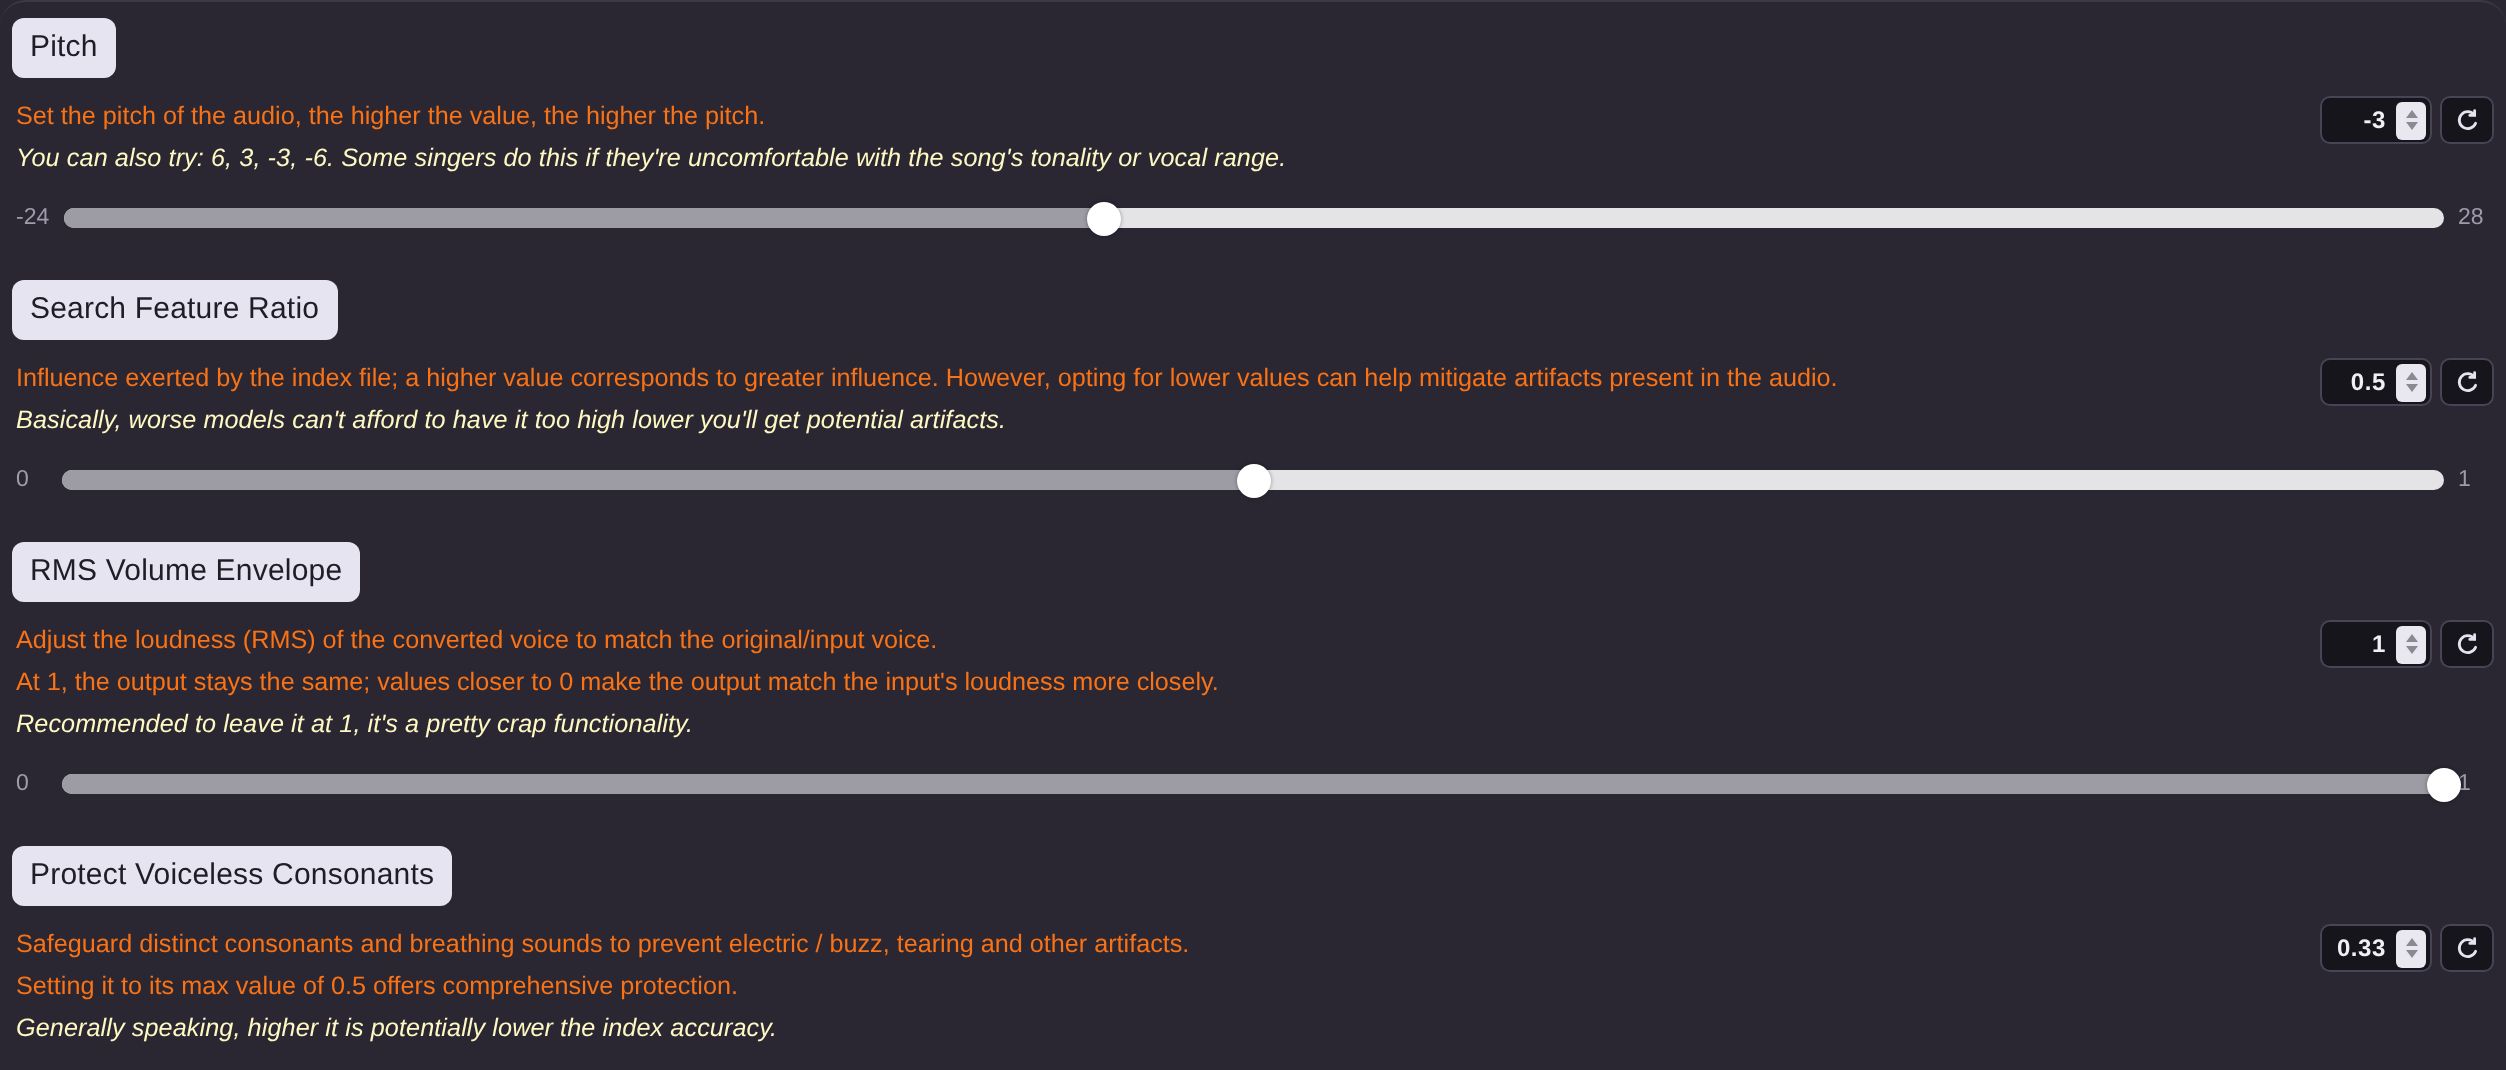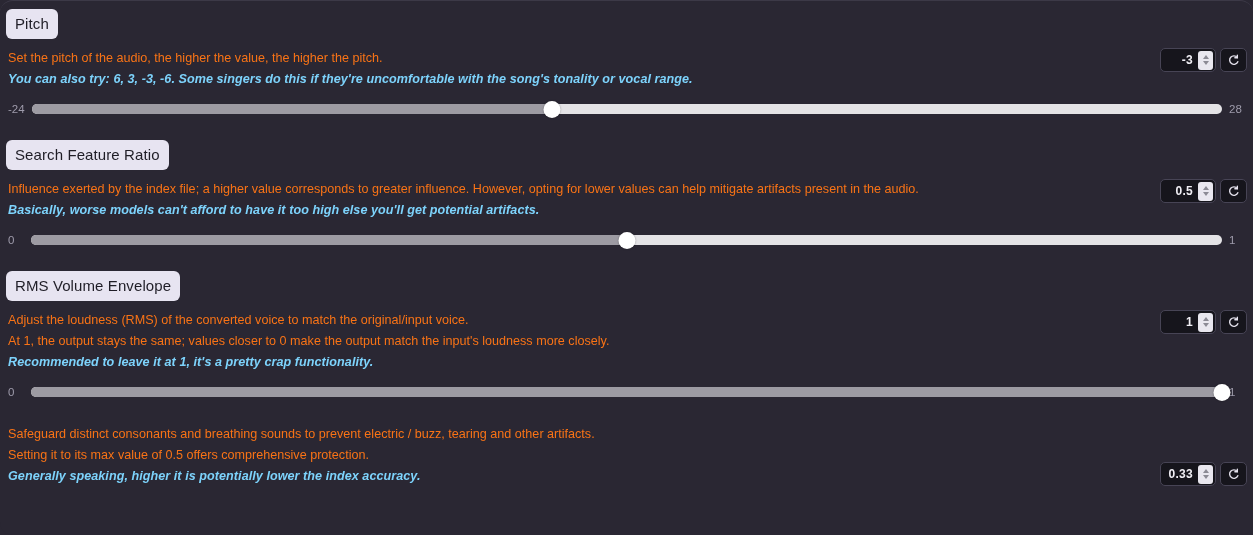--- a/index.html
+++ b/index.html
@@ -46,22 +46,22 @@
   .desc {
     color: #f97316;
     font-size: 12.6px;
     line-height: 21px;
     padding-left: 2px;
     white-space: nowrap;
   }
 
   .desc.italic {
     font-style: italic;
-    font-weight: bold;
-    color: #7dd3fc;
+    font-weight: normal;
+    color: #fef9c3;
     letter-spacing: 0.05px;
   }
 
   
   .numwrap {
     position: absolute;
     right: 6px;
     display: flex;
     align-items: center;
     gap: 4px;
@@ -213,21 +213,21 @@
       <span class="endlabel right">28</span>
     </div>
   </section>
 
   <section class="param" style="margin-top:17px;">
     <div class="param-head">
       <span class="label-pill">Search Feature Ratio</span>
     </div>
     <div class="spacer-sm"></div>
     <div class="desc">Influence exerted by the index file; a higher value corresponds to greater influence. However, opting for lower values can help mitigate artifacts present in the audio.</div>
-    <div class="desc italic">Basically, worse models can't afford to have it too high else you'll get potential artifacts.</div>
+    <div class="desc italic">Basically, worse models can't afford to have it too high lower you'll get potential artifacts.</div>
 
     <div class="numwrap" style="top:47px;">
       <div class="numbox">
         <span class="numval">0.5</span>
         <span class="spinner">
           <i class="ar up"></i>
             <i class="ar dn"></i>
         </span>
       </div>
       <div class="resetbtn">
@@ -285,20 +285,23 @@
       <div class="track">
         <div class="track-bg"></div>
         <div class="track-fill" style="width: 100%;"></div>
         <div class="thumb" style="left: 100%;"></div>
       </div>
       <span class="endlabel right">1</span>
     </div>
   </section>
 
   <section class="param" style="margin-top:17px;">
+    <div class="param-head">
+      <span class="label-pill">Protect Voiceless Consonants</span>
+    </div>
     <div class="spacer-sm"></div>
     <div class="desc">Safeguard distinct consonants and breathing sounds to prevent electric / buzz, tearing and other artifacts.</div>
     <div class="desc">Setting it to its max value of 0.5 offers comprehensive protection.</div>
     <div class="desc italic">Generally speaking, higher it is potentially lower the index accuracy.</div>
 
     <div class="numwrap" style="top:47px;align-items:flex-end;">
       <div class="numbox">
         <span class="numval">0.33</span>
         <span class="spinner">
           <i class="ar up"></i>

